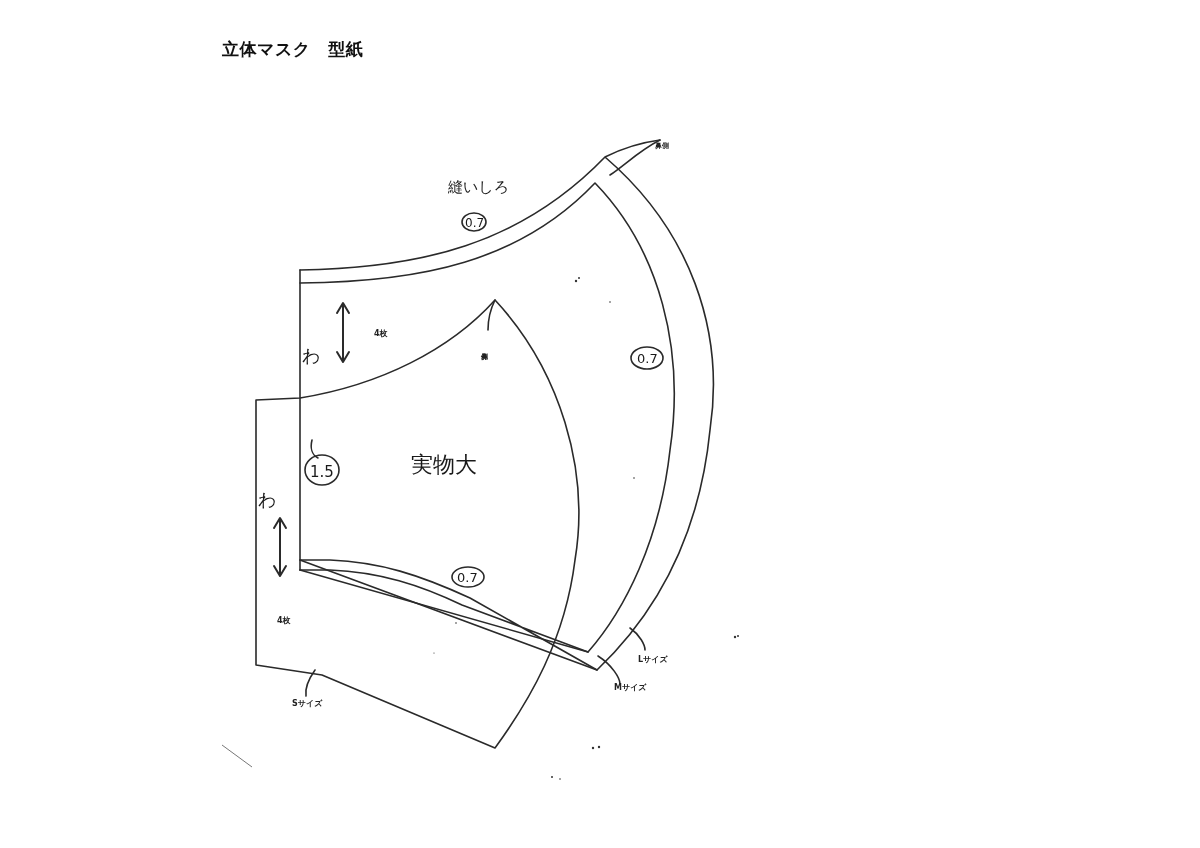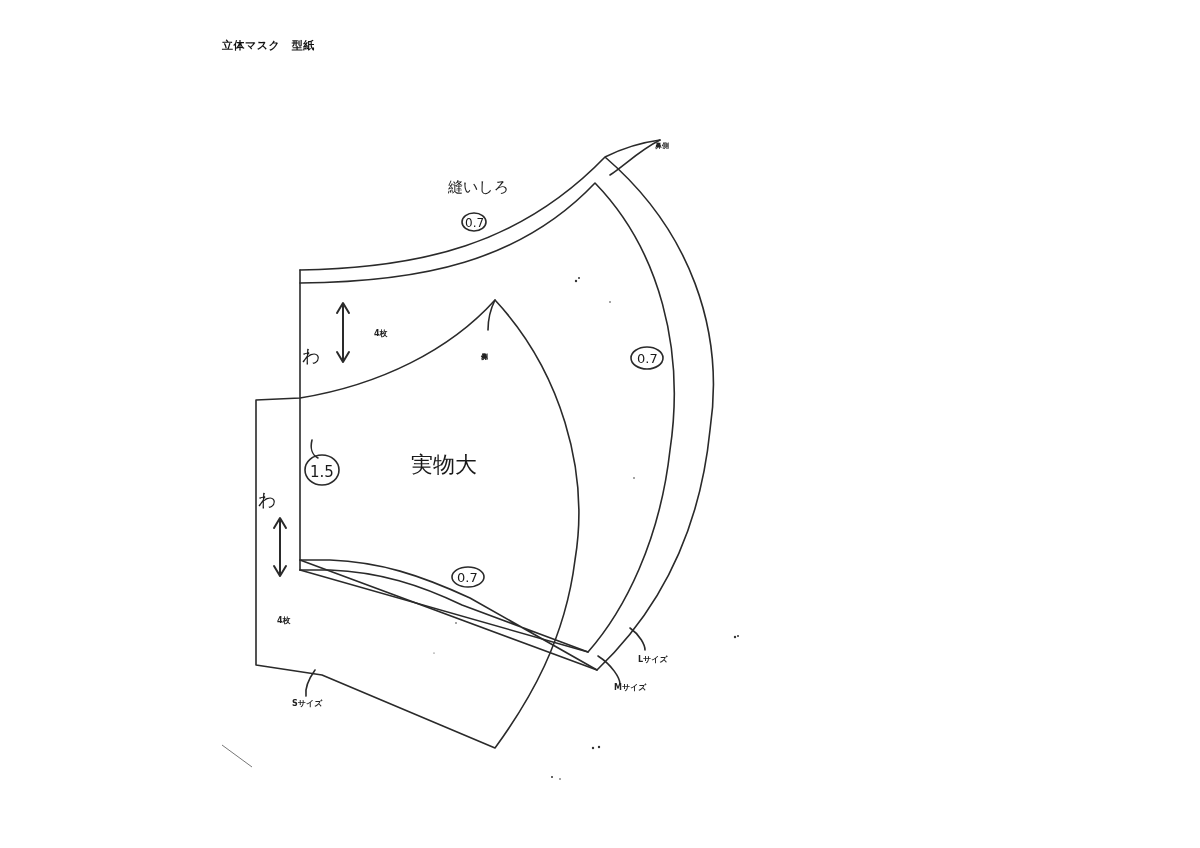--- a/index.html
+++ b/index.html
@@ -1,18 +1,18 @@
 <!DOCTYPE html>
 <html><head>
   <meta charset="utf-8">
   <style>
     html, body { margin: 0; padding: 0; background: #ffffff; }
     body { width: 1200px; height: 848px; position: relative; overflow: hidden;
            font-family: "DejaVu Sans", sans-serif; color: #111; }
-    .title { position: absolute; left: 222px; top: 38px; font-size: 11px; font-weight: bold;
+    .title { position: absolute; left: 222px; top: 38px; font-size: 17px; font-weight: bold;
              letter-spacing: 0.5px; white-space: pre; font-family: Liberation Sans, sans-serif; }
     svg.pattern { position: absolute; left: 0; top: 0; }
     .hand { font-family: "DejaVu Sans", sans-serif; fill: #1a1a1a; }
     .small { font-family: "DejaVu Sans", sans-serif; font-weight: bold; fill: #222; }
   </style>
 </head>
 <body>
 
 <div class="title">立体マスク　型紙</div>
 

